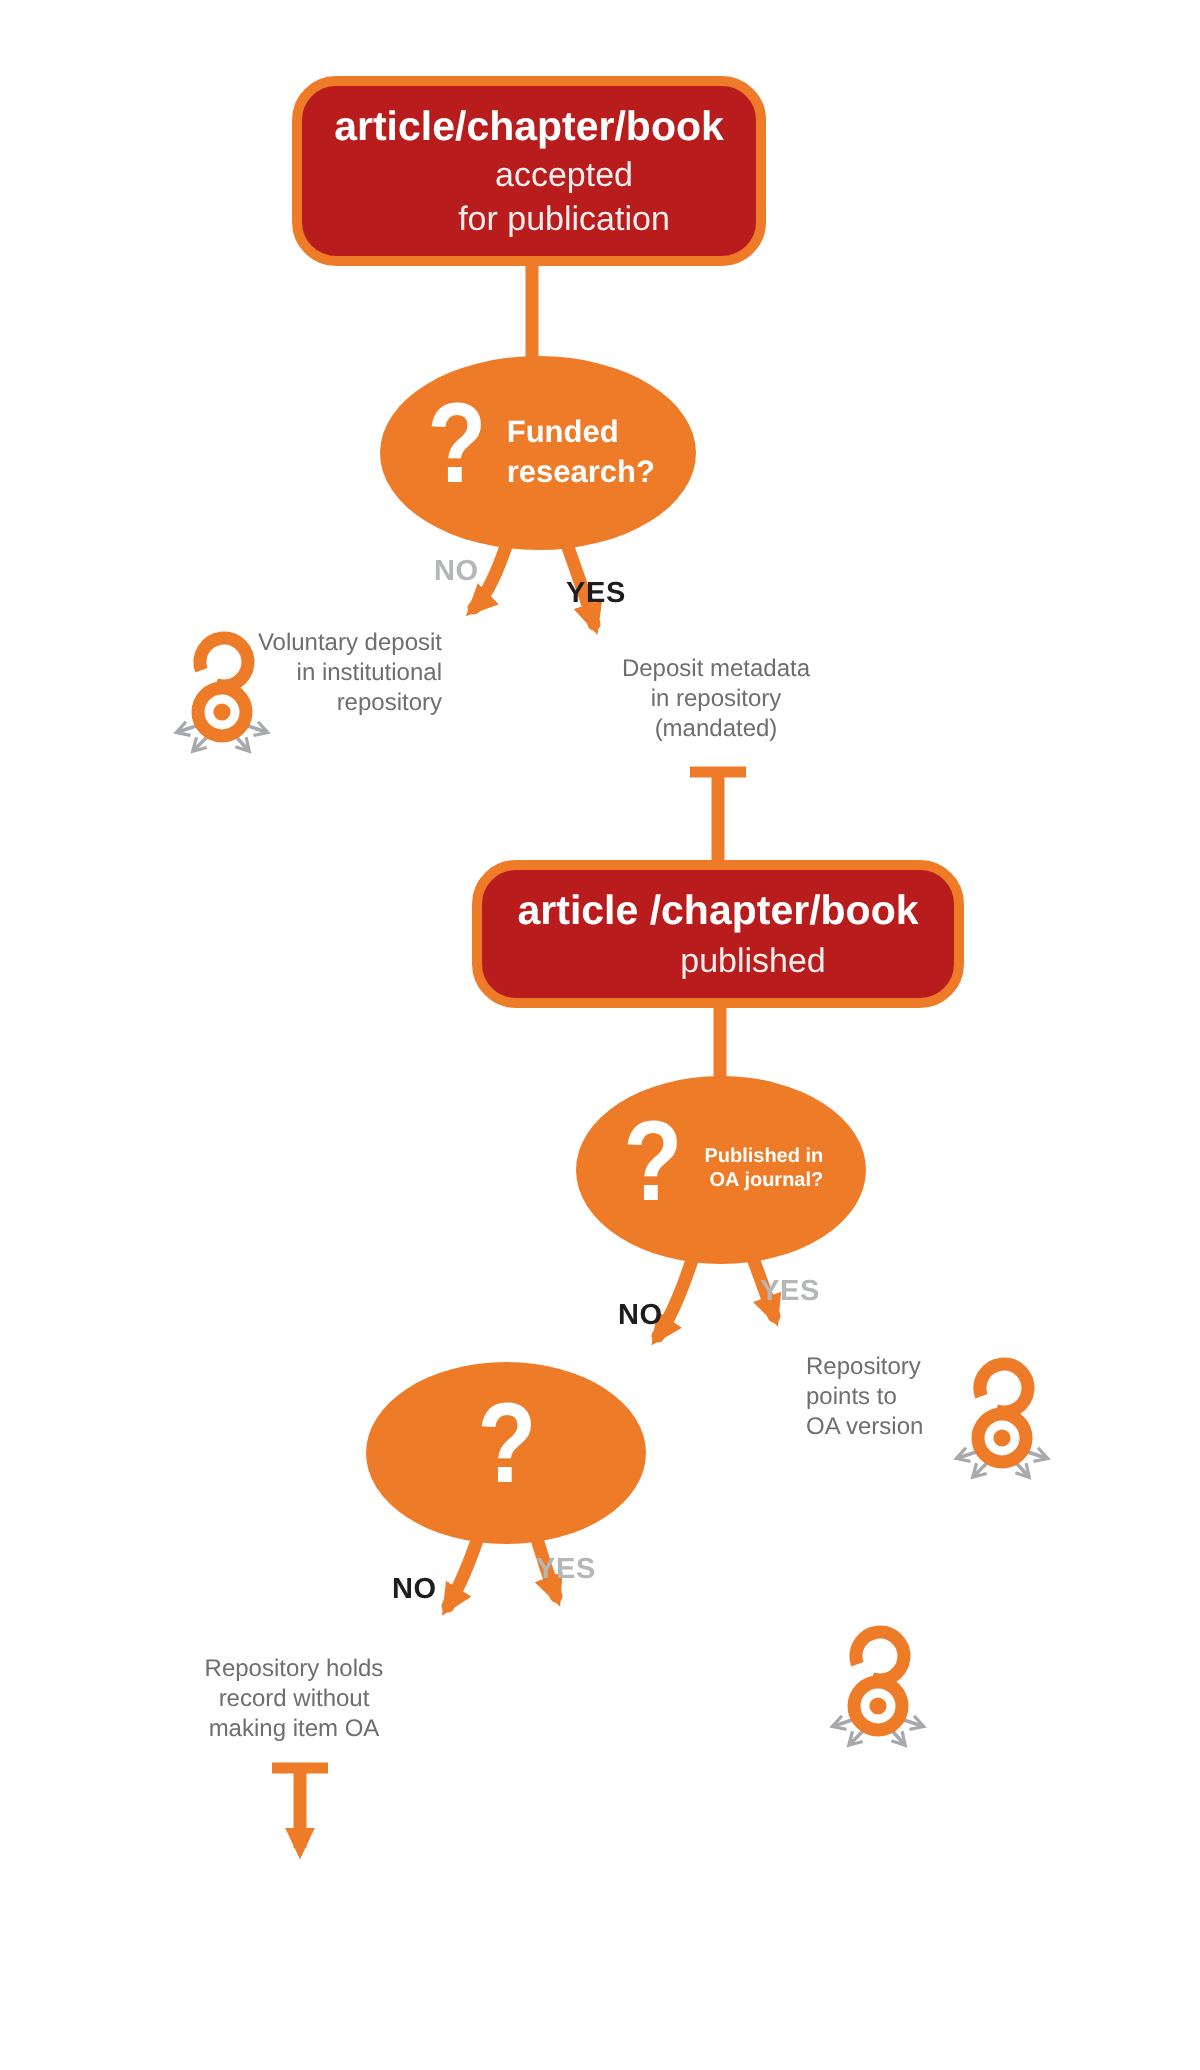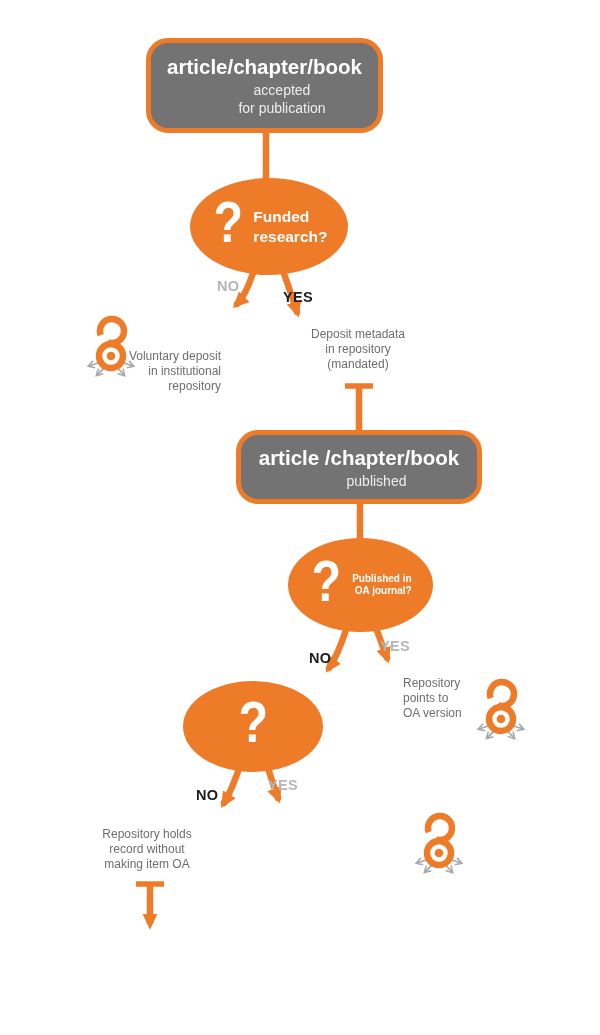--- a/index.html
+++ b/index.html
@@ -1,30 +1,30 @@
 <!DOCTYPE html>
 <html><head>
 <meta charset="utf-8">
 <style>
   html,body{margin:0;padding:0;background:#fff;}
   .stage{position:relative;width:600px;height:1035px;background:#fff;
          font-family:"Liberation Sans",sans-serif;overflow:hidden;}
   svg.overlay{position:absolute;left:0;top:0;}
-  .node-box{position:absolute;background:#737373;border:5px solid #ee7b28;border-radius:22px;
+  .node-box{position:absolute;background:#b91c1c;border:5px solid #ee7b28;border-radius:22px;
             box-sizing:border-box;color:#fff;text-align:center;display:flex;flex-direction:column;
             justify-content:center;}
   .node-box .title{font-weight:bold;font-size:20.5px;line-height:1.35;color:#fff;}
-  .node-box .subtitle{font-size:14px;font-weight:400;color:#ededed;line-height:1.3;white-space:pre-line;padding-left:35px;}
+  .node-box .subtitle{font-size:17px;font-weight:400;color:#ededed;line-height:1.3;white-space:pre-line;padding-left:35px;}
   .decision{position:absolute;background:#ee7b28;border-radius:50%;display:flex;align-items:center;
             justify-content:center;gap:8px;color:#fff;}
   .decision .qmark{font-size:57px;font-weight:bold;transform:scaleX(.85);margin-top:-8px;line-height:1;}
   .decision .qtext{font-weight:bold;text-align:left;white-space:pre-line;line-height:1.25;}
   .q1 .qtext{font-size:15.5px;} .q2 .qtext{font-size:10px;text-align:right;} .q3 .qtext{font-size:14.5px;}
   .txt{position:absolute;font-size:12px;line-height:15px;color:#6d6e71;white-space:pre-line;}
-  .t-right{text-align:right;margin-top:35px;} .t-center{text-align:center;} .t-left{text-align:left;}
+  .t-right{text-align:right;} .t-center{text-align:center;} .t-left{text-align:left;}
   .branch{position:absolute;font-weight:bold;font-size:14.5px;letter-spacing:.3px;}
   .b-black{color:#1d1d1b;} .b-gray{color:#b4b6b8;}
   .oa-icon{position:absolute;width:60px;height:70px;}
   .cc-badge{position:absolute;left:420px;top:948px;width:106px;height:40px;background:#fff;
             border:3px solid #0d0d0d;border-radius:6px;box-sizing:border-box;display:flex;overflow:hidden;}
   .cc-left{width:36px;background:#0d0d0d;display:flex;align-items:center;justify-content:center;flex:none;}
   .cc-circle{width:23px;height:23px;border:2px solid #fff;border-radius:50%;color:#fff;font-weight:bold;
              font-size:12px;display:flex;align-items:center;justify-content:center;padding-bottom:1px;box-sizing:border-box;}
   .cc-right{flex:1;display:flex;flex-direction:column;background:#cbccce;}
   .cc-person-area{flex:1;display:flex;align-items:center;justify-content:center;}

